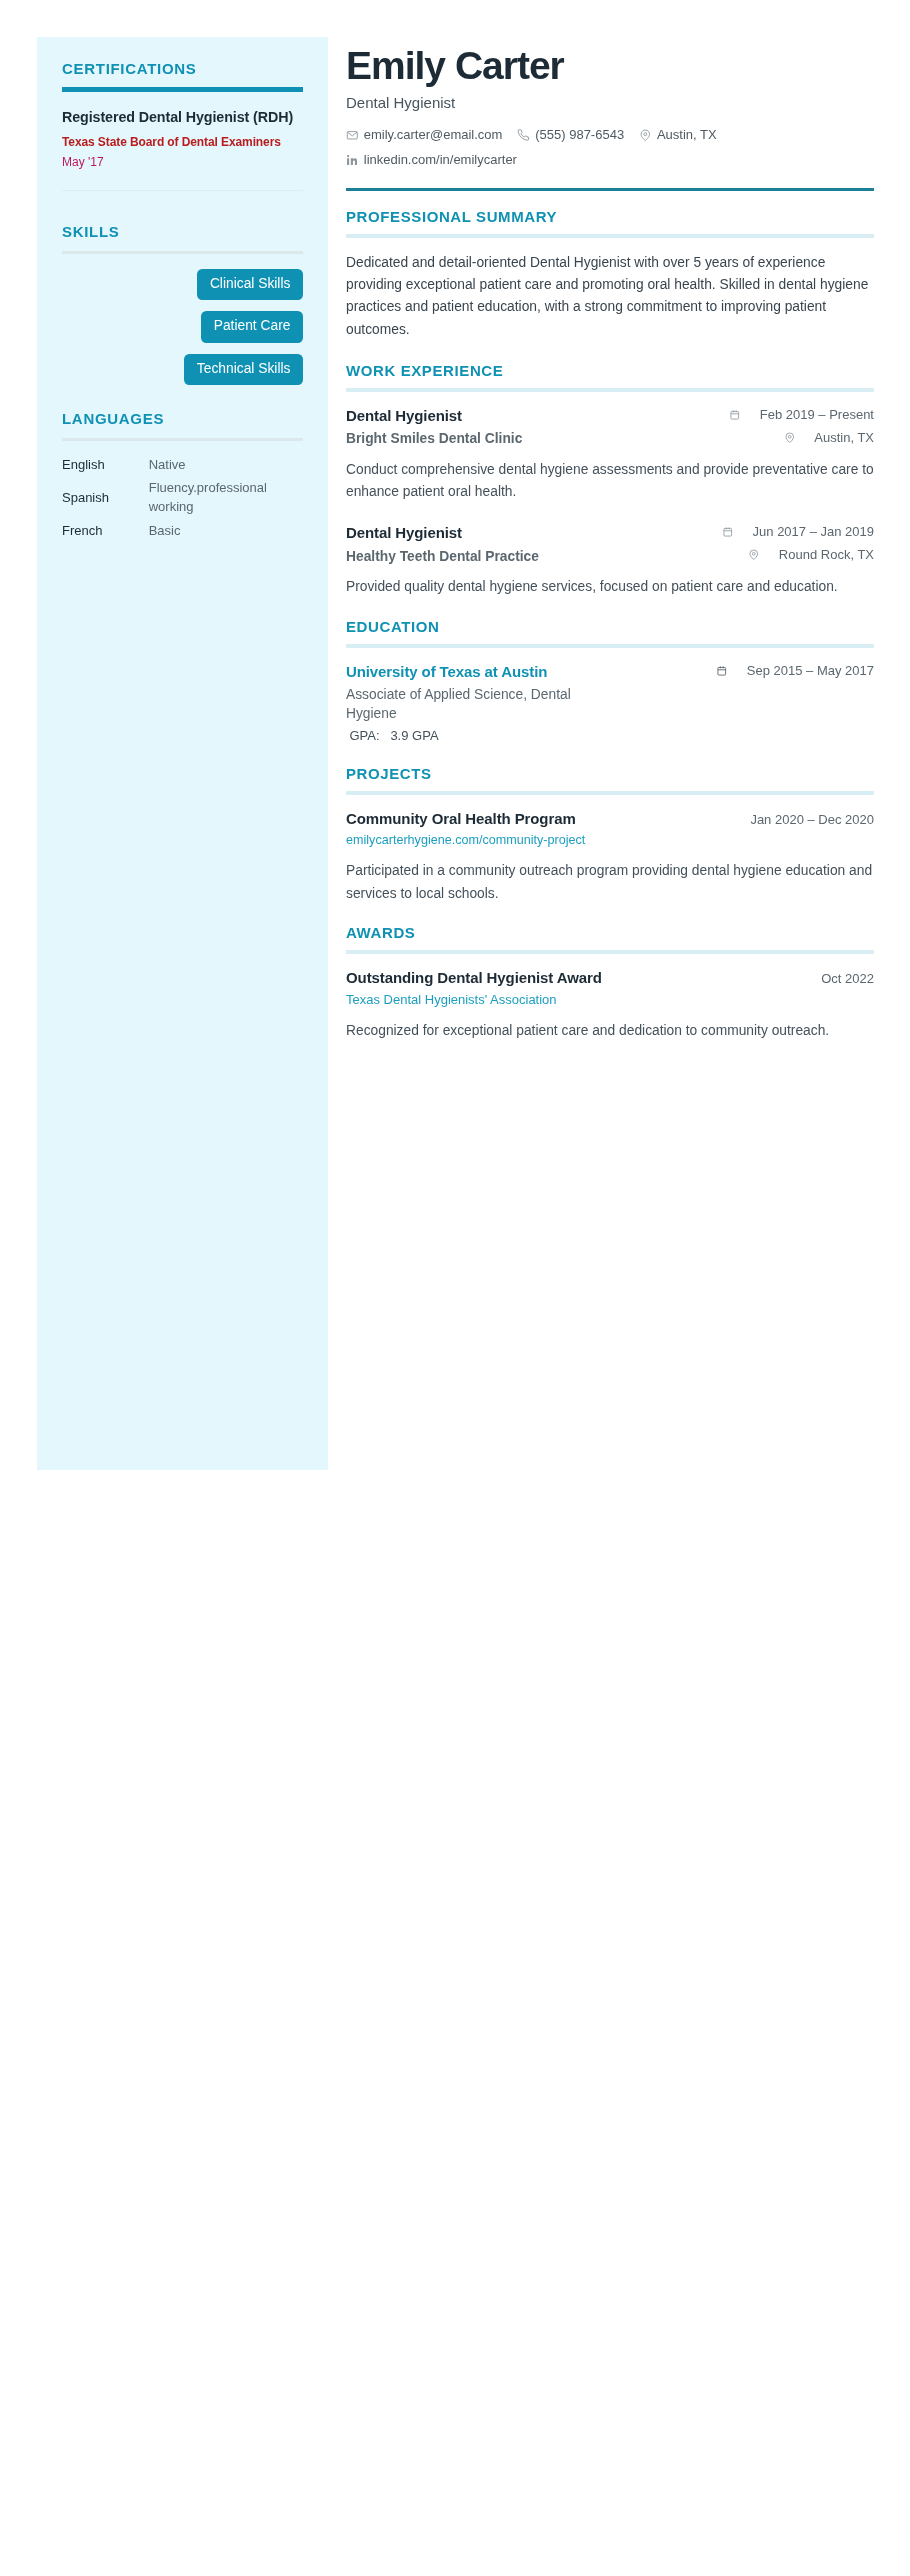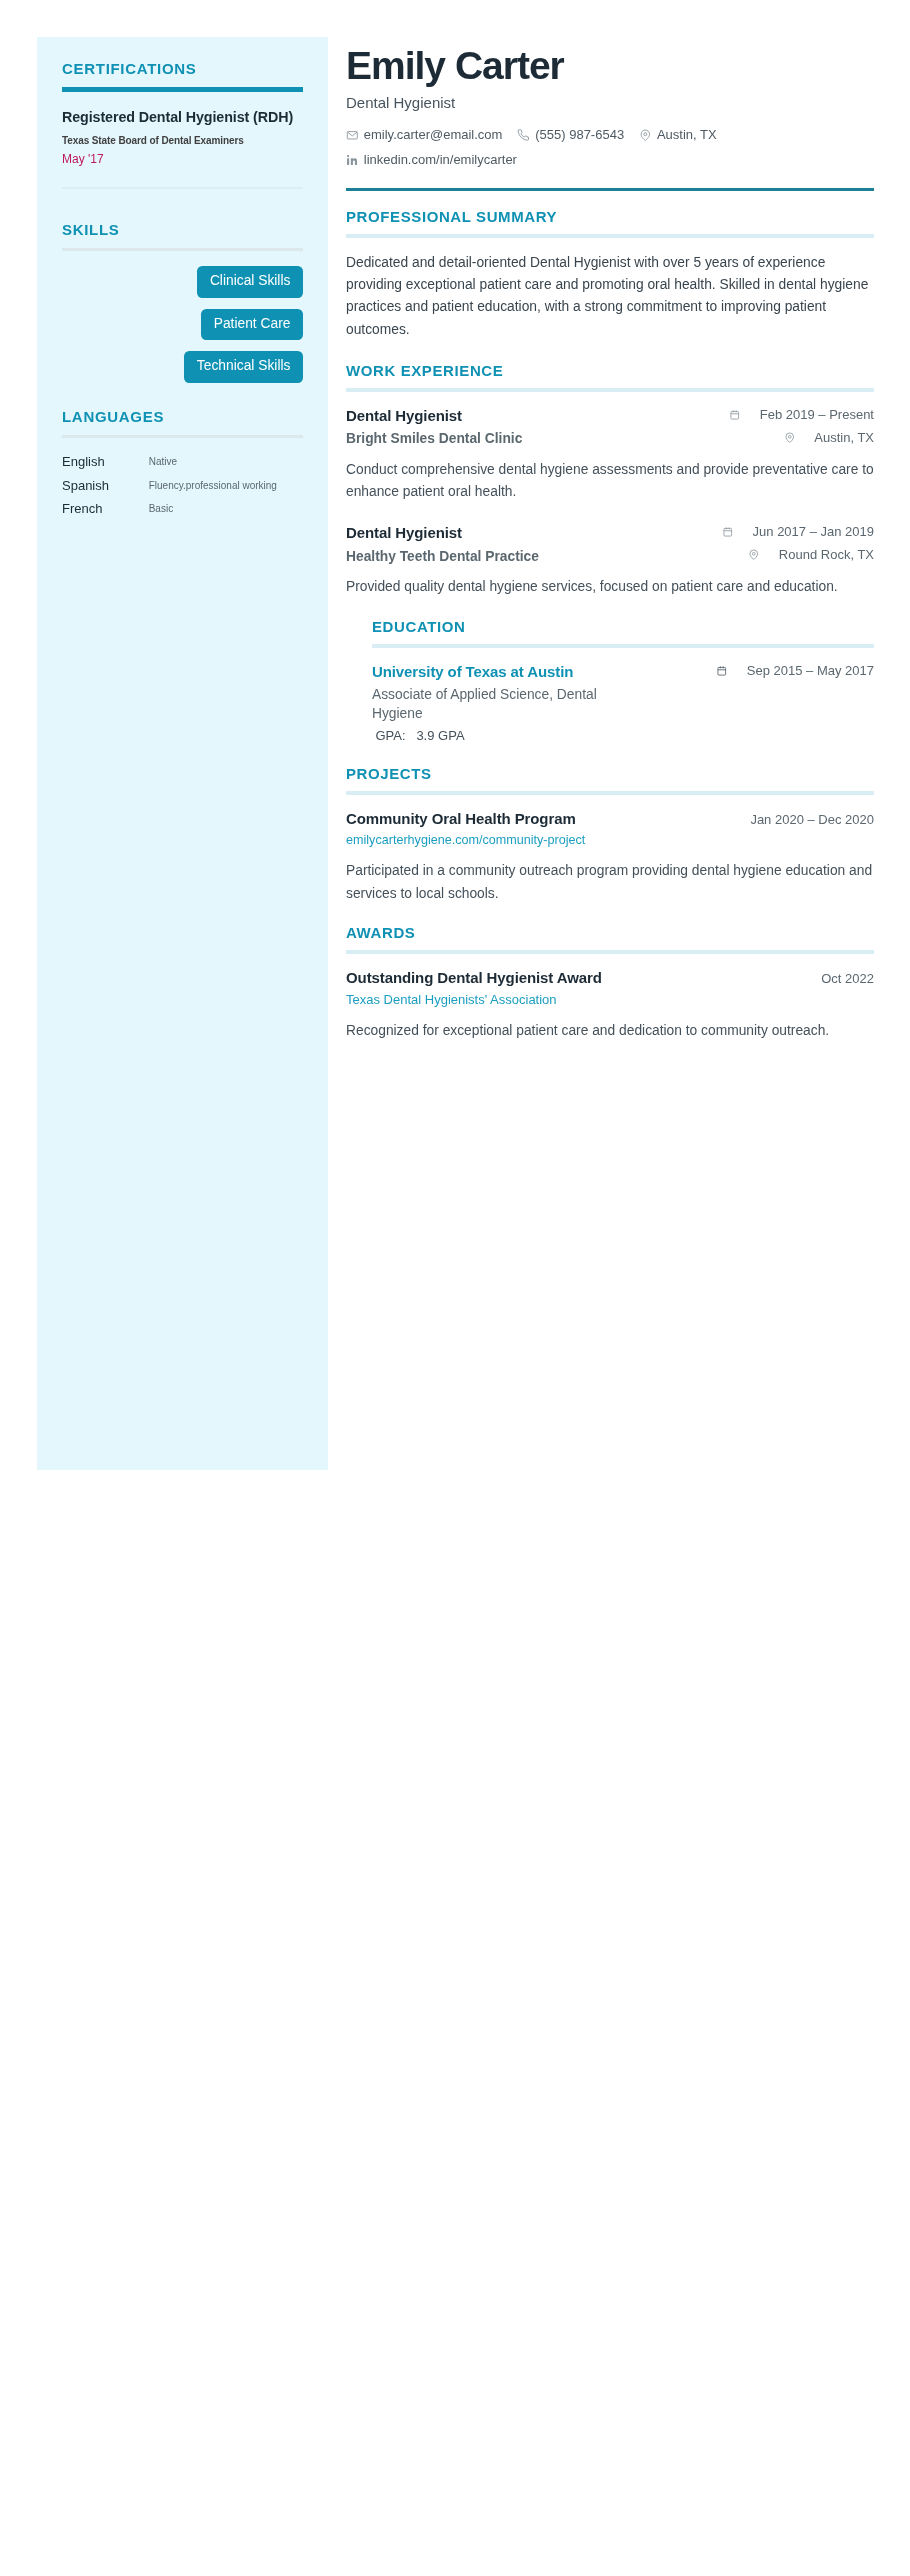--- a/index.html
+++ b/index.html
@@ -61,23 +61,23 @@
   .cert-title {
     font-size: 14.3px;
     font-weight: 700;
     color: #1d2b36;
     line-height: 1.38;
     letter-spacing: -0.1px;
     margin-bottom: 5.7px;
   }
 
   .cert-issuer {
-    font-size: 10px;
+    font-size: 12px;
     font-weight: 700;
-    color: #404040;
+    color: #b91c1c;
     line-height: 1.4;
     letter-spacing: -0.1px;
     margin-bottom: 3.4px;
   }
 
   .cert-date {
     font-size: 12px;
     font-weight: 400;
     color: #be185d;
     line-height: 1.4;
@@ -111,21 +111,21 @@
   }
 
   .lang-name {
     font-size: 13px;
     font-weight: 400;
     color: #1d2b36;
     line-height: 1.45;
   }
 
   .lang-level {
-    font-size: 10px;
+    font-size: 13px;
     font-weight: 400;
     color: #5b676f;
     line-height: 1.45;
   }
 
   
   .main {
     position: absolute;
     left: 346px;
     top: 37px;
@@ -411,21 +411,21 @@
               <path d="M20 10c0 6-8 12-8 12s-8-6-8-12a8 8 0 0 1 16 0z"></path>
                 <circle cx="12" cy="10" r="2.8"></circle>
             </svg>
             <span>Round Rock, TX</span>
           </span>
         </div>
         <p class="entry-desc">Provided quality dental hygiene services, focused on patient care and education.</p>
       </div>
     </section>
 
-    <section class="section" style="margin-top:8px;margin-left:26px;">
+    <section class="section" style="margin-top:8px;">
       <div class="sec-heading">EDUCATION</div>
       <div class="sec-rule"></div>
 
       <div class="entry">
         <div class="entry-line">
           <span class="entry-title link">University of Texas at Austin</span>
           <span class="entry-meta">
             <svg width="11.5" height="11.5" viewBox="0 0 24 24" fill="none" stroke="#4b5760" stroke-width="1.7">
               <rect x="4" y="5" width="16" height="16" rx="2"></rect>
                 <path d="M4 10h16M9 3v4M15 3v4"></path>

